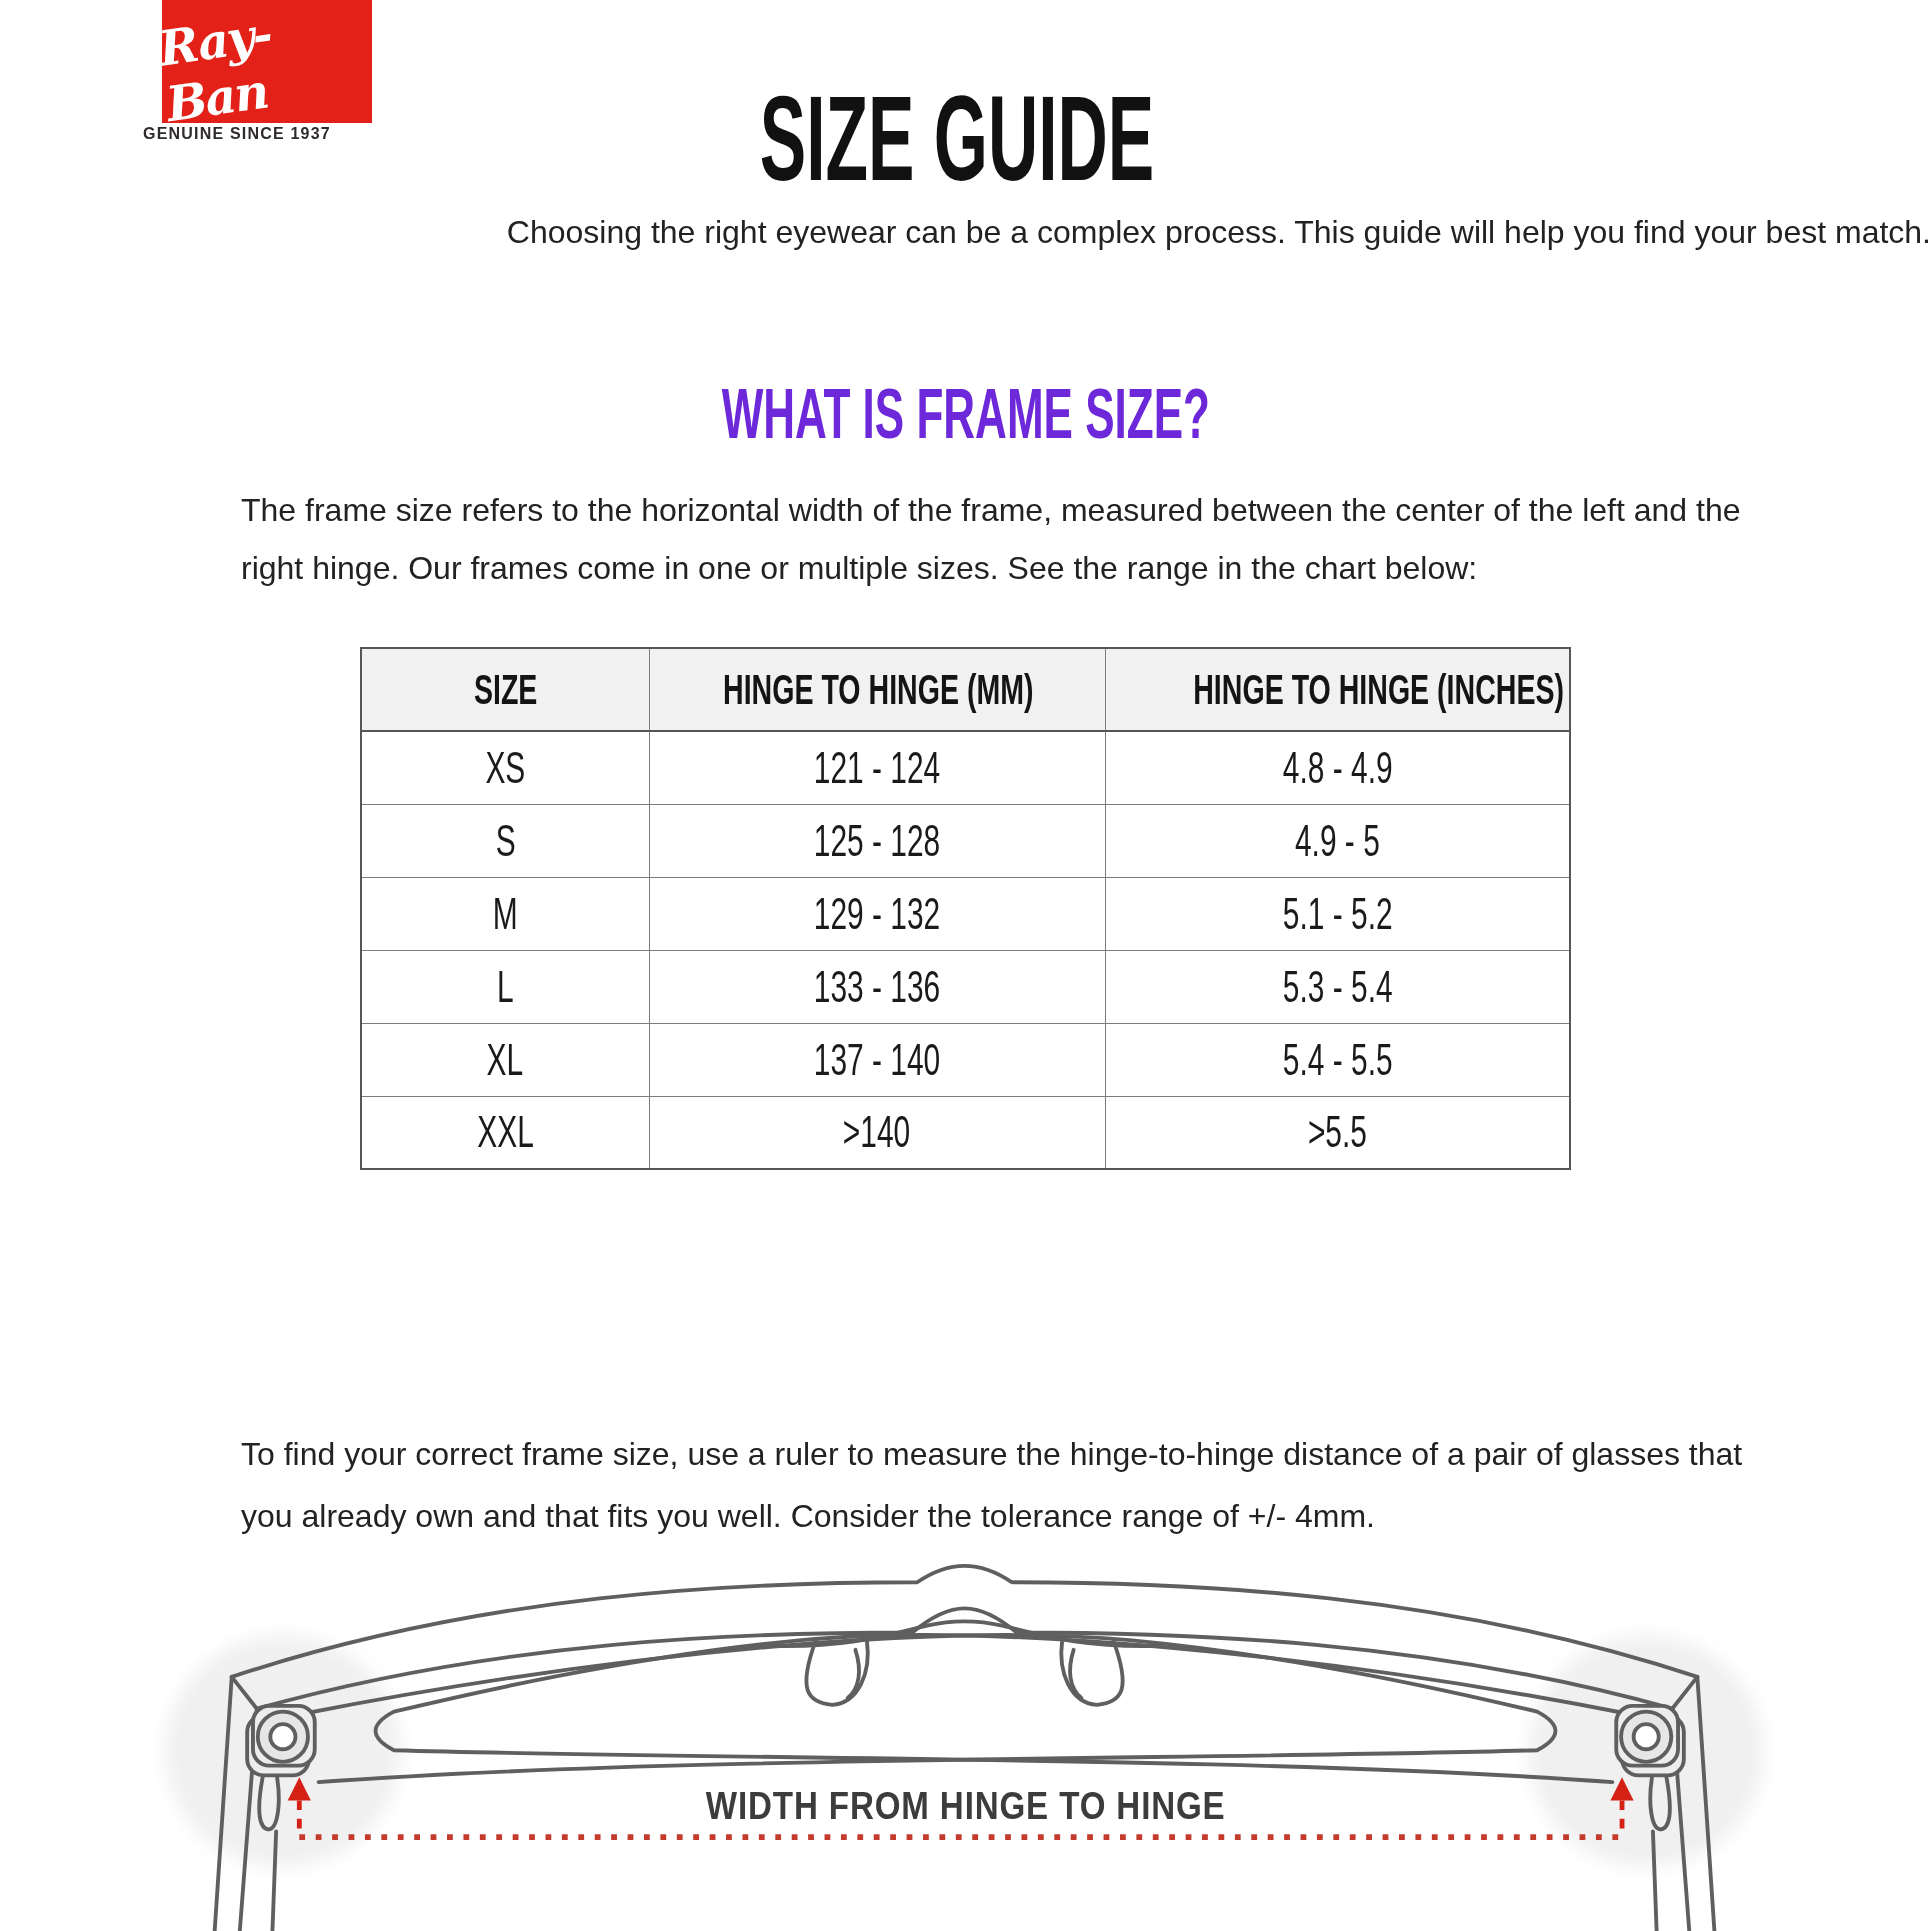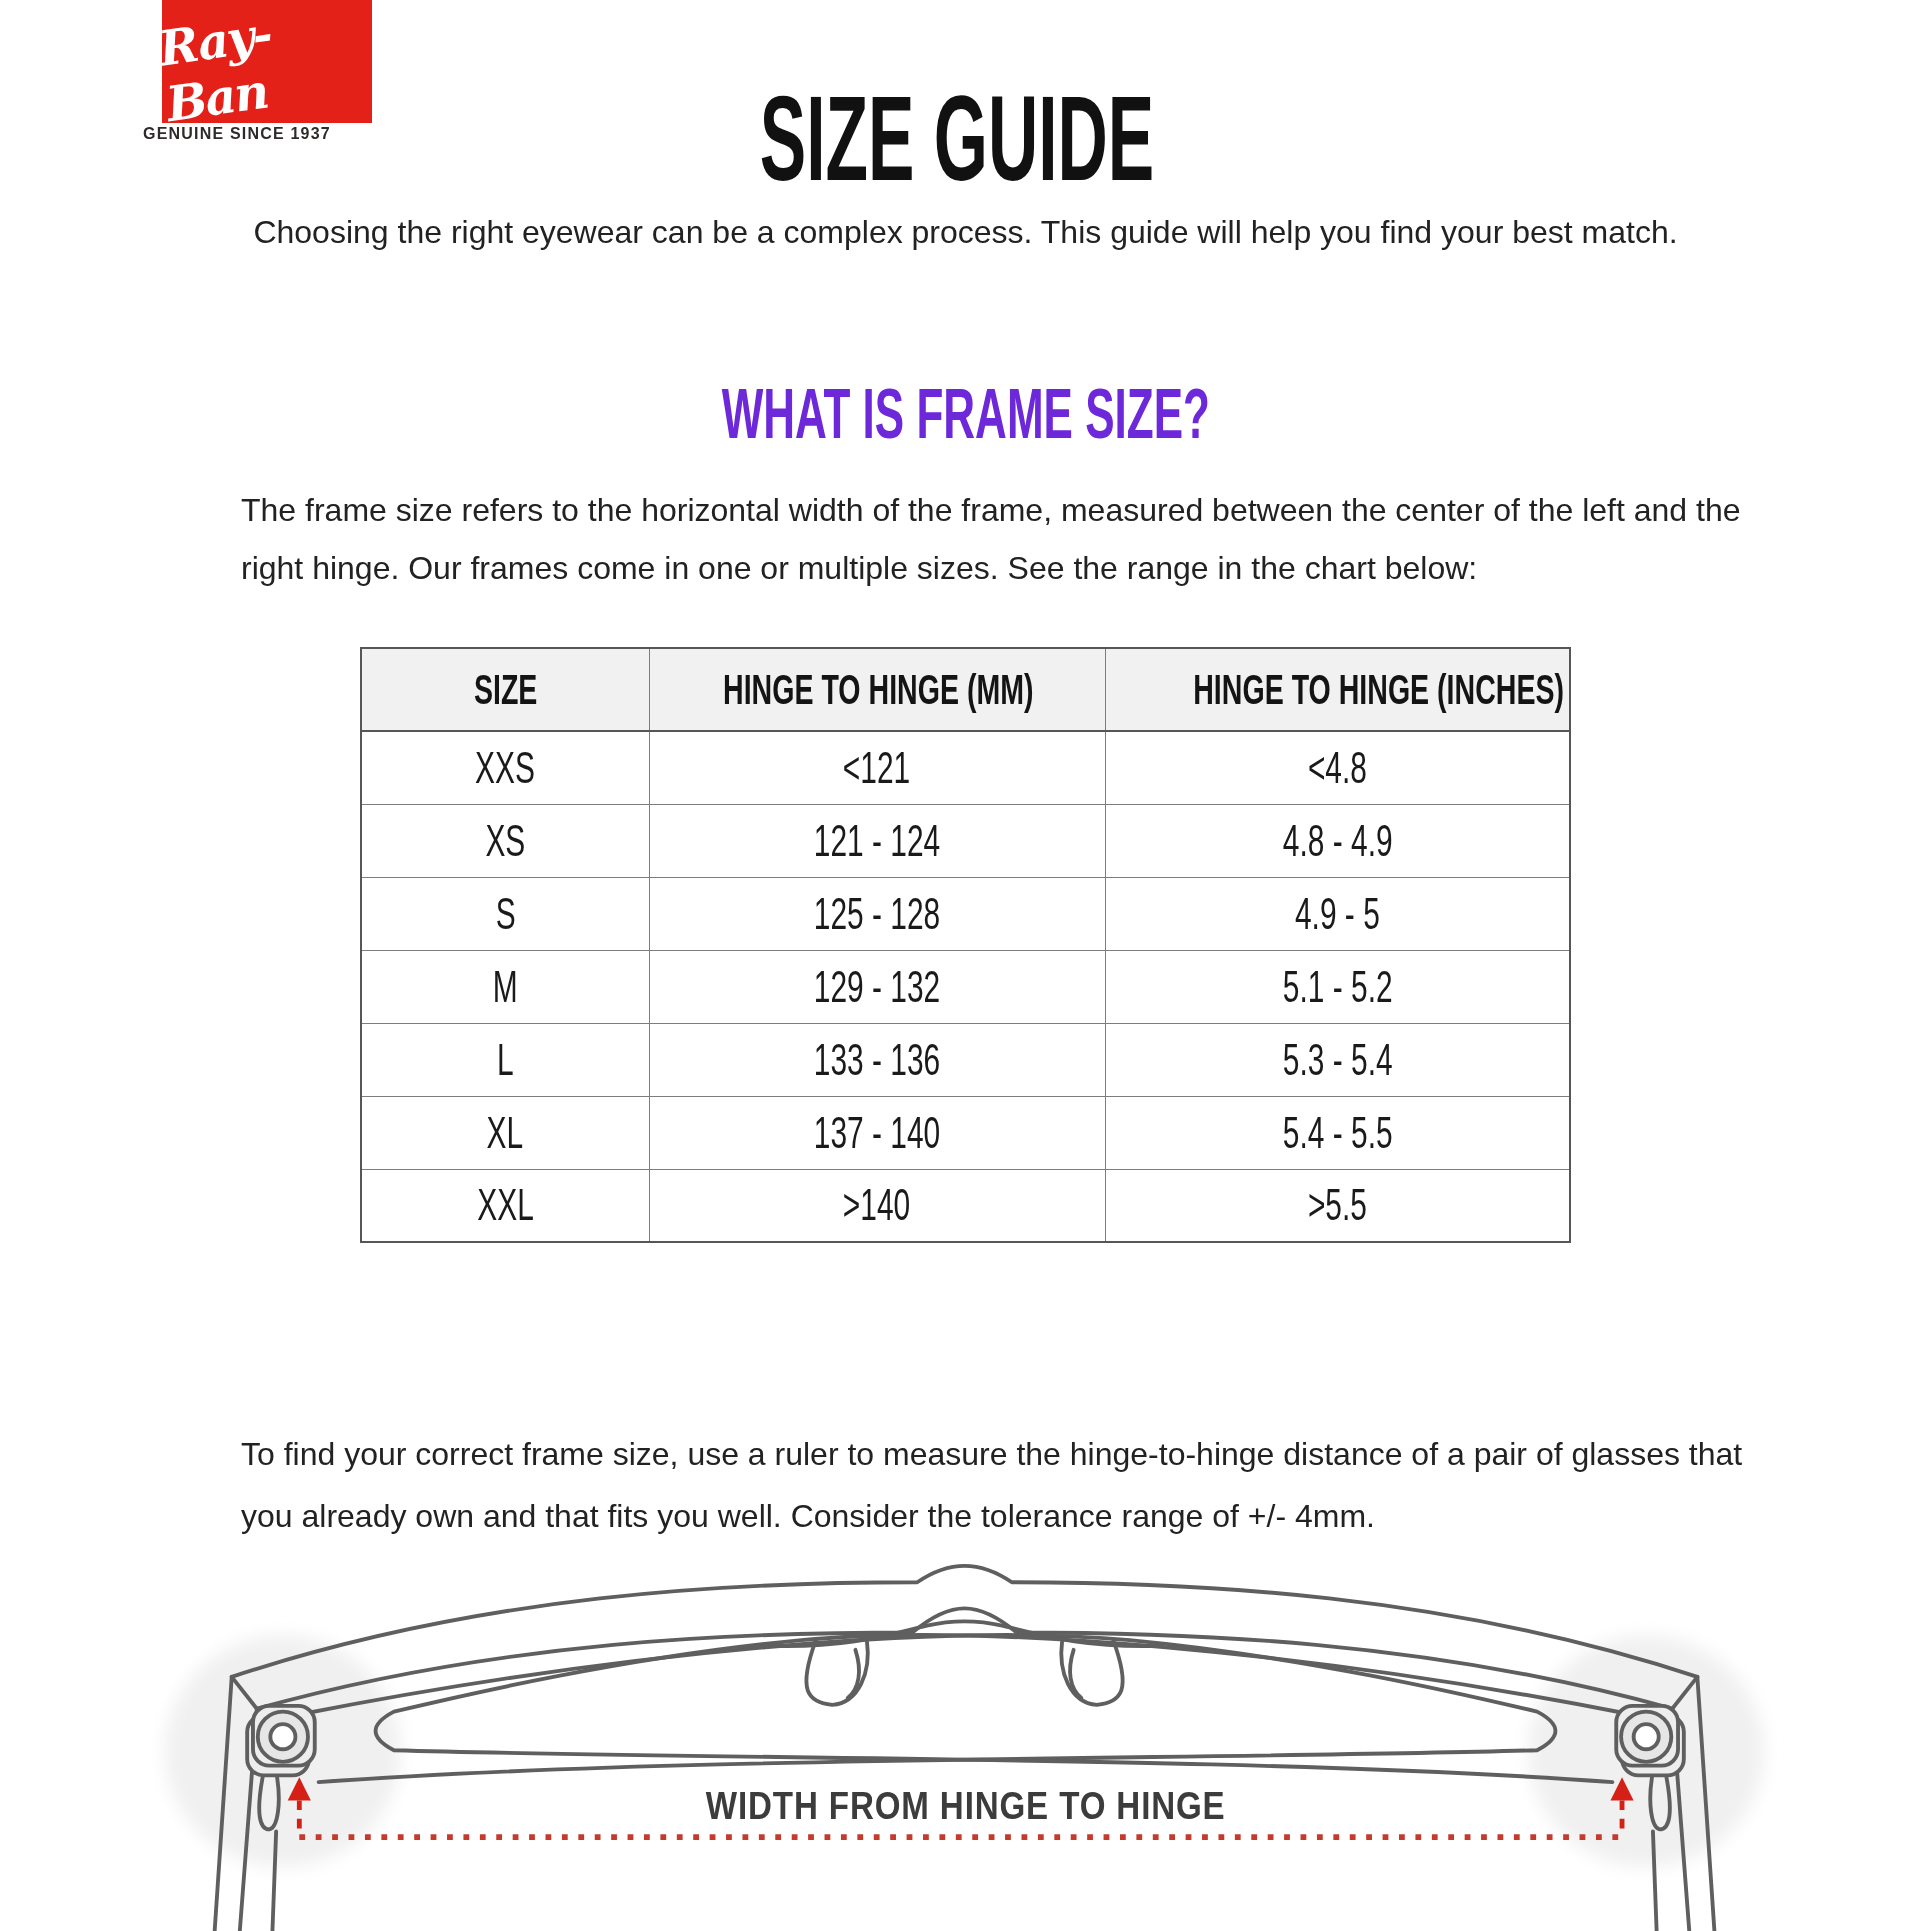--- a/index.html
+++ b/index.html
@@ -24,21 +24,21 @@
             background:var(--brand-red);display:flex;align-items:center;justify-content:center;}
   .logo-script{font-family:"DejaVu Serif",serif;font-style:italic;font-weight:700;
                color:#ffffff;font-size:48px;transform:rotate(-8deg);letter-spacing:-1.9px;}
   .logo-tagline{position:absolute;left:143px;top:125px;width:248px;
                 font-size:16px;font-weight:700;letter-spacing:1.2px;color:#2f2b2a;}
 
   
   .page-title{position:absolute;left:0;right:17px;top:75px;text-align:center;
               font-size:120px;font-weight:700;color:#111;line-height:1.05;}
   .page-title .cond{transform:scaleX(0.58);}
-  .intro{position:absolute;left:0;right:0;top:214px;text-align:center;
+  .intro{position:absolute;left:0;right:0;top:214px;text-align:right;
          font-size:32px;color:#222;}
   .note{position:absolute;left:238px;top:286px;font-size:33px;font-weight:700;
         font-style:italic;color:var(--note-red);}
   .h2{position:absolute;left:0;right:0;text-align:center;
       font-size:71px;font-weight:700;color:#6d28d9;line-height:1.0;}
   .h2 .cond{transform:scaleX(0.62);}
   .h2.frame-size{top:378px;}
   .h2.right-size{top:1311px;}
   .para{position:absolute;left:241px;width:1545px;font-size:32px;color:#222;}
   .para.p1{top:481px;line-height:58px;}
@@ -92,25 +92,20 @@
         </colgroup>
       <thead>
           <tr>
             <th><span class="cond">SIZE</span></th>
             <th><span class="cond">HINGE TO HINGE (MM)</span></th>
             <th><span class="cond">HINGE TO HINGE (INCHES)</span></th>
           </tr>
         </thead>
       <tbody>
           <tr>
-            <td><span class="cond">XXS</span></td>
-            <td><span class="cond">&lt;121</span></td>
-            <td><span class="cond">&lt;4.8</span></td>
-          </tr>
-          <tr>
             <td><span class="cond">XS</span></td>
             <td><span class="cond">121 - 124</span></td>
             <td><span class="cond">4.8 - 4.9</span></td>
           </tr>
           <tr>
             <td><span class="cond">S</span></td>
             <td><span class="cond">125 - 128</span></td>
             <td><span class="cond">4.9 - 5</span></td>
           </tr>
           <tr>

